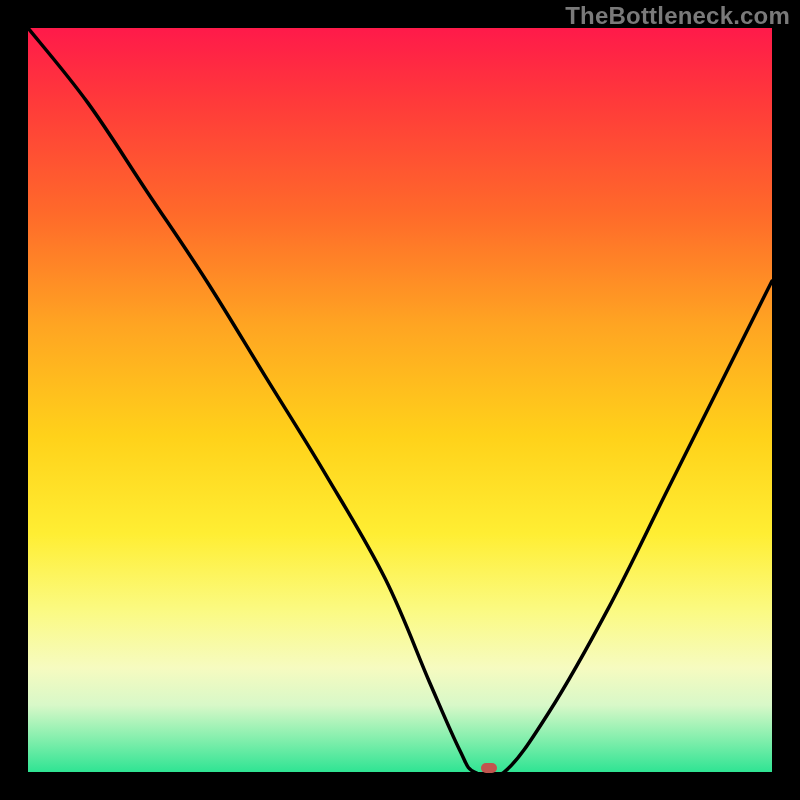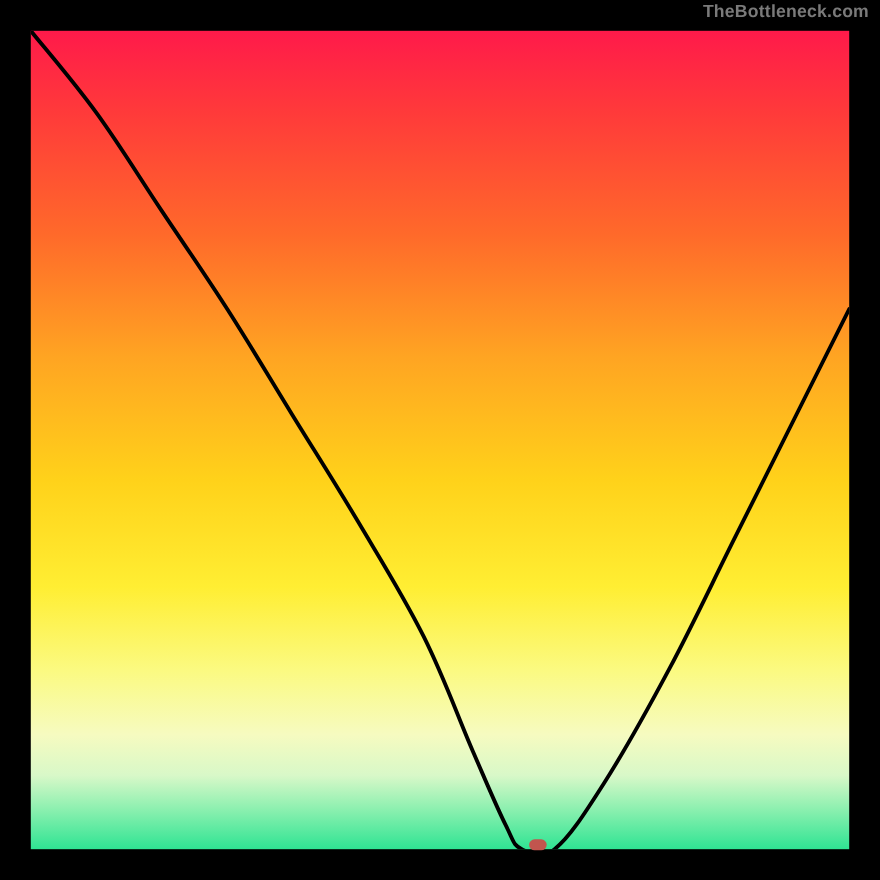--- a/index.html
+++ b/index.html
@@ -8,21 +8,21 @@
     position: relative;
     width: 800px;
     height: 800px;
     background: #000;
   }
   .watermark {
     position: absolute;
     top: 2px;
     right: 10px;
     font-family: Arial, Helvetica, sans-serif;
-    font-size: 16px;
+    font-size: 24px;
     font-weight: 600;
     color: #7a7a7a;
     letter-spacing: 0.2px;
     z-index: 10;
   }
   .plot {
     position: absolute;
     left: 28px;
     top: 28px;
     width: 744px;

